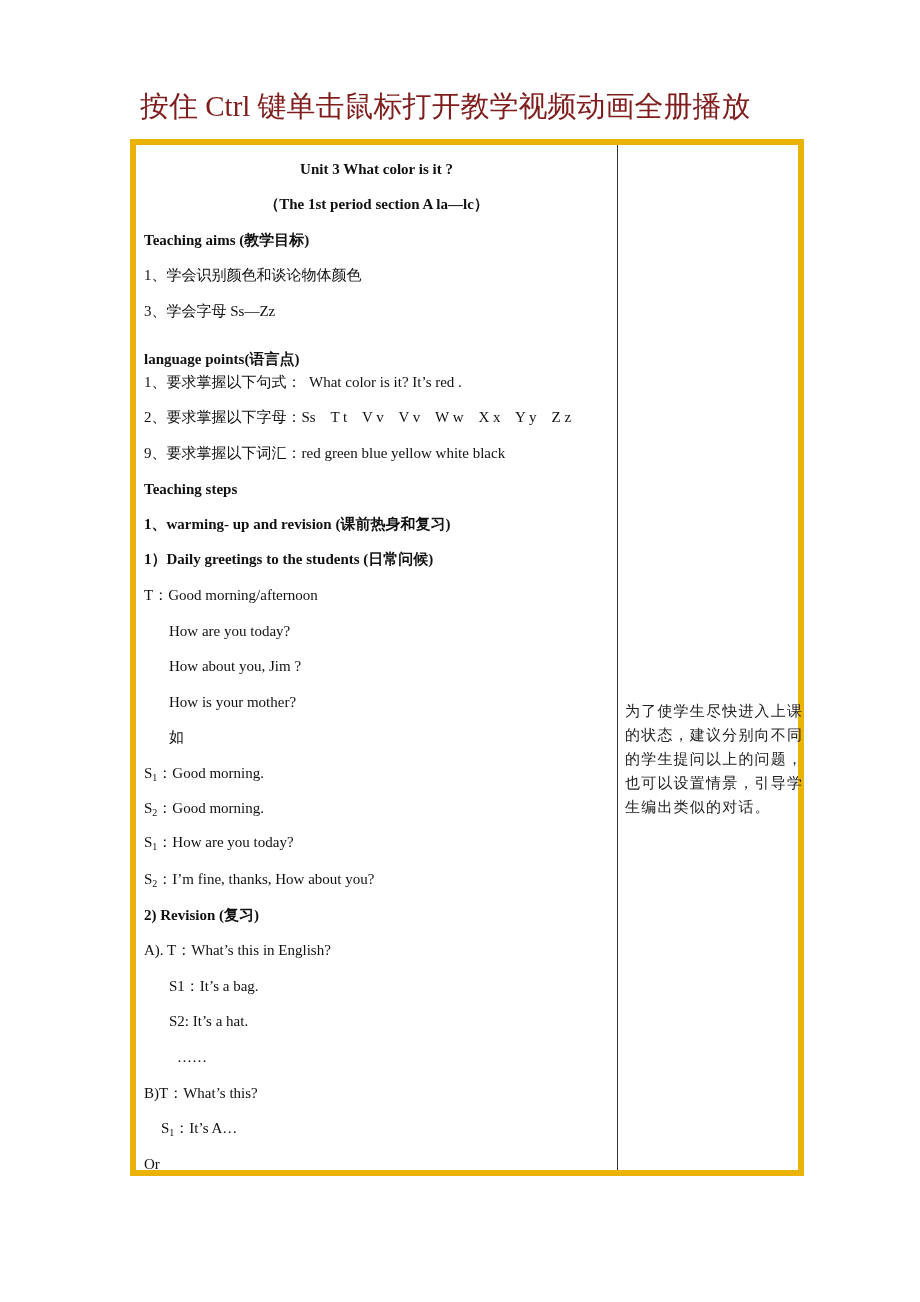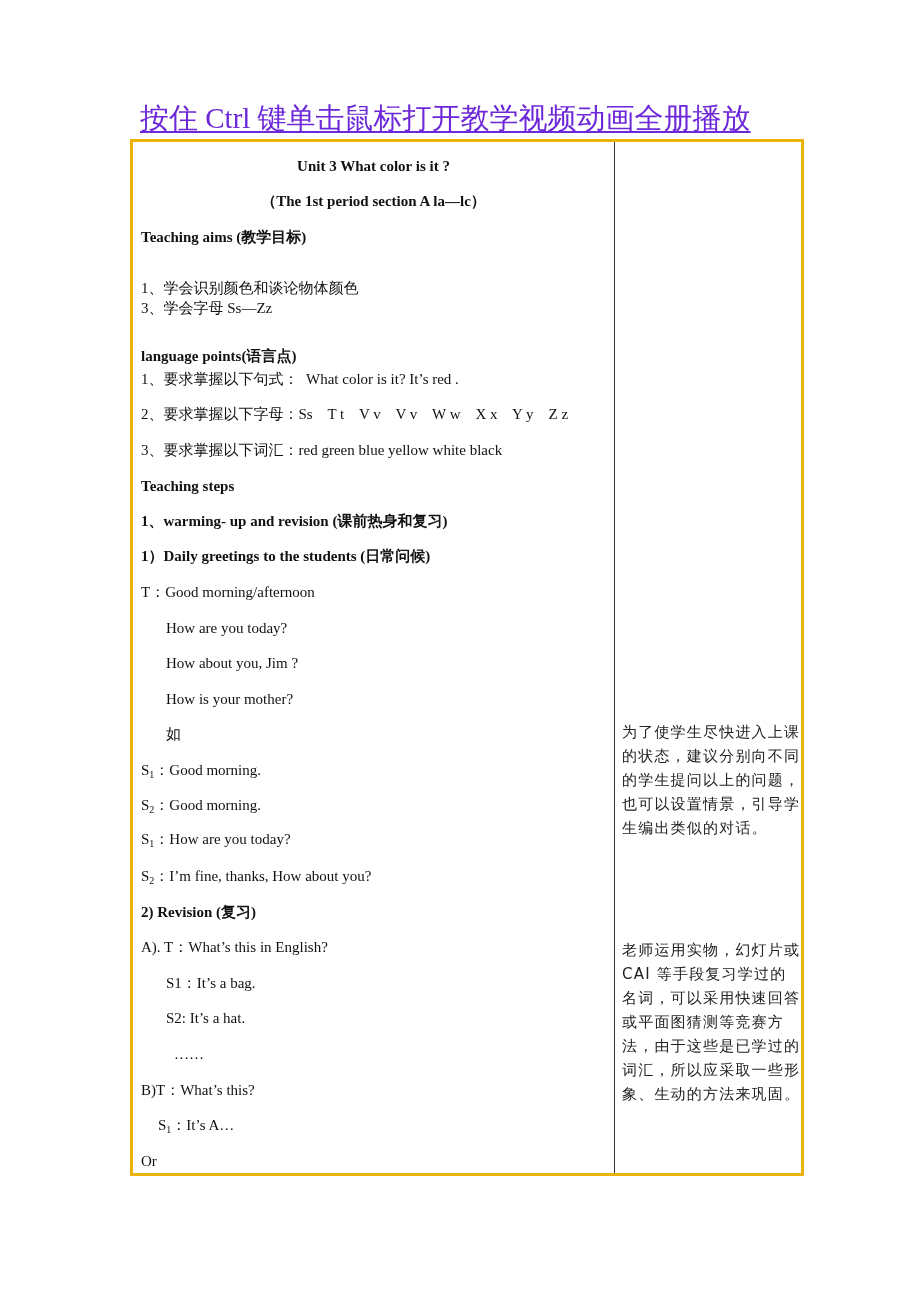--- a/index.html
+++ b/index.html
@@ -1,67 +1,67 @@
 <!DOCTYPE html>
 <html><head>
 <meta charset="utf-8">
 <style>
   html, body { margin: 0; padding: 0; background: #ffffff; }
   body { width: 920px; height: 1302px; position: relative; overflow: hidden;
          font-family: "Liberation Serif", "DejaVu Serif", serif; color: #111; }
   .link-title {
-    position: absolute; left: 140px; top: 100px;
-    font-size: 29px; line-height: 36px; color: #6d28d9;
-    text-decoration: underline; text-decoration-thickness: 2px;
+    position: absolute; left: 140px; top: 88px;
+    font-size: 29px; line-height: 36px; color: #7f1d1d;
+    text-decoration-thickness: 2px;
     text-underline-offset: 3px; white-space: nowrap; cursor: pointer;
   }
   .doc-table {
     position: absolute; left: 130px; top: 139px;
     width: 674px; height: 1037px;
-    border: 3px solid #eab308; box-sizing: border-box;
+    border: 6px solid #eab308; box-sizing: border-box;
   }
   .divider {
     position: absolute; left: 481px; top: 0; bottom: 0; width: 1px; background: #333;
   }
   .main-col {
     position: absolute; left: 8px; top: 0; width: 470px;
   }
   .line {
     position: absolute; left: 0; font-size: 15px; line-height: 20px; white-space: nowrap;
   }
   .bold { font-weight: bold; text-align: right; }
   .center { width: 465px; text-align: center; }
   .ind1 { left: 25px; }
   .ind2 { left: 33px; }
   .ind3 { left: 17px; }
   sub { font-size: 10px; vertical-align: -3px; line-height: 0; }
   .note {
     position: absolute; left: 489px; width: 180px;
     font-size: 15px; line-height: 24px; letter-spacing: 1.2px;
-    font-family: "DejaVu Sans", sans-serif; color: #222; margin-top: 24px;
+    font-family: "DejaVu Sans", sans-serif; color: #222;
   }
 </style>
 </head>
 <body>
 
 <a class="link-title">按住 Ctrl 键单击鼠标打开教学视频动画全册播放</a>
 
 <div class="doc-table">
   <div class="divider"></div>
 
   <div class="main-col">
     <div class="line bold center" style="top:14px">Unit 3 What color is it ?</div>
     <div class="line bold center" style="top:49px">（The 1st period section A la—lc）</div>
     <div class="line bold" style="top:85px">Teaching aims (教学目标)</div>
-    <div class="line" style="top:136px">1、学会识别颜色和谈论物体颜色</div>
+    <div class="line" style="top:120px">1、学会识别颜色和谈论物体颜色</div>
     <div class="line" style="top:156px">3、学会字母 Ss—Zz</div>
     <div class="line bold" style="top:204px">language points(语言点)</div>
     <div class="line" style="top:227px; white-space:pre">1、要求掌握以下句式：  What color is it? It’s red .</div>
     <div class="line" style="top:262px; white-space:pre">2、要求掌握以下字母：Ss    T t    V v    V v    W w    X x    Y y    Z z</div>
-    <div class="line" style="top:298px">3、要求掌握以下词汇：red green blue yellow white black</div>
+    <div class="line" style="top:298px">9、要求掌握以下词汇：red green blue yellow white black</div>
     <div class="line bold" style="top:334px">Teaching steps</div>
     <div class="line bold" style="top:369px">1、warming- up and revision (课前热身和复习)</div>
     <div class="line bold" style="top:404px">1）Daily greetings to the students (日常问候)</div>
     <div class="line" style="top:440px">T：Good morning/afternoon</div>
     <div class="line ind1" style="top:476px">How are you today?</div>
     <div class="line ind1" style="top:511px">How about you, Jim ?</div>
     <div class="line ind1" style="top:547px">How is your mother?</div>
     <div class="line ind1" style="top:582px">如</div>
 
     <div class="line" style="top:618px"><span>S</span><sub>1</sub><span>：Good morning.</span></div>
@@ -73,14 +73,13 @@
     <div class="line" style="top:795px">A). T：What’s this in English?</div>
     <div class="line ind1" style="top:831px">S1：It’s a bag.</div>
     <div class="line ind1" style="top:866px">S2: It’s a hat.</div>
     <div class="line ind2" style="top:902px">……</div>
     <div class="line" style="top:938px">B)T：What’s this?</div>
     <div class="line ind3" style="top:973px"><span>S</span><sub>1</sub><span>：It’s A…</span></div>
     <div class="line" style="top:1009px">Or</div>
   </div>
 
   <div class="note" style="top:554px">为了使学生尽快进入上课的状态，建议分别向不同的学生提问以上的问题，也可以设置情景，引导学生编出类似的对话。</div>
-  <div class="note" style="top:772px">老师运用实物，幻灯片或CAI 等手段复习学过的名词，可以采用快速回答或平面图猜测等竞赛方法，由于这些是已学过的词汇，所以应采取一些形象、生动的方法来巩固。</div>
 </div>
 
 </body></html>

